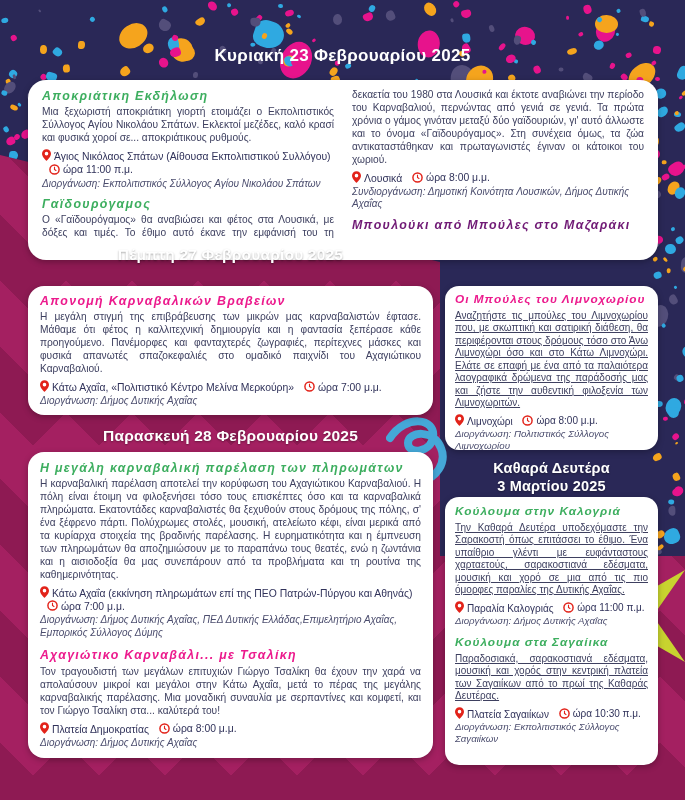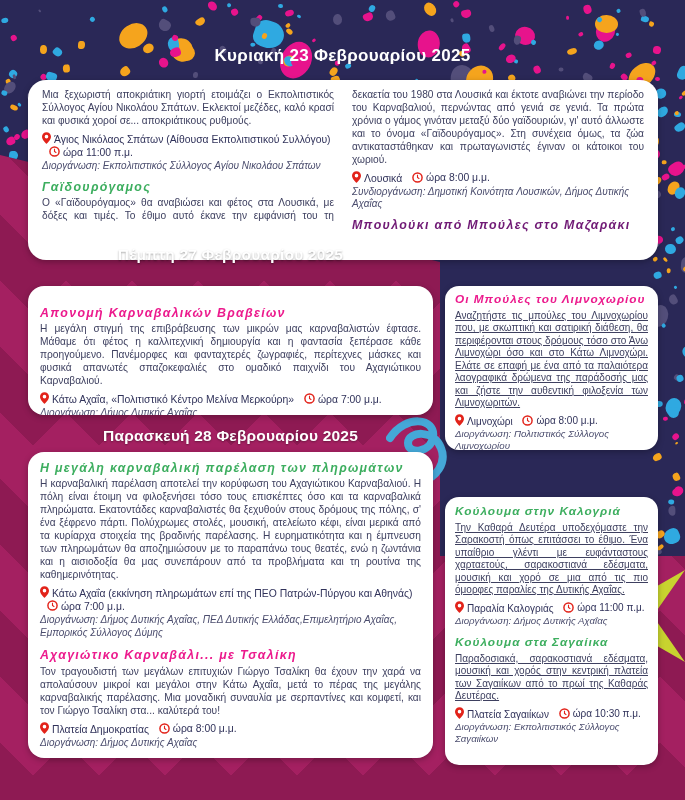--- a/index.html
+++ b/index.html
@@ -253,20 +253,21 @@
 
   <svg class="deco" style="left:597px; top:570px;" width="88" height="92" viewBox="0 0 88 92">
     <path d="M88 0 L8 46 L88 92 L56 46 Z" fill="#c8d32f"></path>
   </svg>
 
   <div id="title-main">Κυριακή 23 Φεβρουαρίου 2025</div>
 
   <div class="card" id="card-sun" style="left:28px; top:80px; width:630px; height:180px; padding:9px 14px;">
     <div class="two-col">
       <div class="ev">
+        <h3 class="ev-title t-green">Αποκριάτικη Εκδήλωση</h3>
         <p class="ev-body">Μια ξεχωριστή αποκριάτικη γιορτή ετοιμάζει ο Εκπολιτιστικός Σύλλογος Αγίου Νικολάου Σπάτων. Εκλεκτοί μεζέδες, καλό κρασί και φυσικά χοροί σε... αποκριάτικους ρυθμούς.</p>
         <p class="loc-line">
           <svg width="9" height="12" viewBox="0 0 10 13">
               <path d="M5 0C2.2 0 0 2.2 0 5c0 3.7 5 8 5 8s5-4.3 5-8C10 2.2 7.8 0 5 0zm0 7a2 2 0 110-4 2 2 0 010 4z" fill="#e2231a"></path>
             </svg><span>Άγιος Νικόλαος Σπάτων (Αίθουσα Εκπολιτιστικού Συλλόγου)</span>
           <span class="clock-wrap"><svg width="11" height="11" viewBox="0 0 12 12">
                 <circle cx="6" cy="6" r="5" fill="#fff" stroke="#e2231a" stroke-width="1.6"></circle>
                 <path d="M6 3v3l2 1.4" stroke="#e2231a" stroke-width="1.2" fill="none"></path>
               </svg><span>ώρα 11:00 π.μ.</span></span>
         </p>
@@ -288,21 +289,21 @@
       </div>
       <div class="ev">
         <h3 class="ev-title t-blue">Μπουλούκι από Μπούλες στο Μαζαράκι</h3>
 
       </div>
     </div>
   </div>
 
   <div class="date-header" style="left:28px; top:246px; width:405px;">Πέμπτη 27 Φεβρουαρίου 2025</div>
 
-  <div class="card" style="left:28px; top:286px; width:405px; height:129px; padding:20px 12px;">
+  <div class="card" style="left:28px; top:286px; width:405px; height:129px; padding:8px 12px;">
     <div class="ev">
       <h3 class="ev-title t-pink">Απονομή Καρναβαλικών Βραβείων</h3>
       <p class="ev-body">Η μεγάλη στιγμή της επιβράβευσης των μικρών μας καρναβαλιστών έφτασε. Μάθαμε ότι φέτος η καλλιτεχνική δημιουργία και η φαντασία ξεπέρασε κάθε προηγούμενο. Πανέμορφες και φανταχτερές ζωγραφιές, περίτεχνες μάσκες και φυσικά απανωτές σπαζοκεφαλιές στο ομαδικό παιχνίδι του Αχαγιώτικου Καρναβαλιού.</p>
       <p class="loc-line">
         <svg width="9" height="12" viewBox="0 0 10 13">
             <path d="M5 0C2.2 0 0 2.2 0 5c0 3.7 5 8 5 8s5-4.3 5-8C10 2.2 7.8 0 5 0zm0 7a2 2 0 110-4 2 2 0 010 4z" fill="#e2231a"></path>
           </svg><span>Κάτω Αχαΐα, «Πολιτιστικό Κέντρο Μελίνα Μερκούρη»</span>
         <span class="clock-wrap"><svg width="11" height="11" viewBox="0 0 12 12">
               <circle cx="6" cy="6" r="5" fill="#fff" stroke="#e2231a" stroke-width="1.6"></circle>
               <path d="M6 3v3l2 1.4" stroke="#e2231a" stroke-width="1.2" fill="none"></path>
@@ -355,20 +356,24 @@
           </svg><span>Πλατεία Δημοκρατίας</span>
         <span class="clock-wrap"><svg width="11" height="11" viewBox="0 0 12 12">
               <circle cx="6" cy="6" r="5" fill="#fff" stroke="#e2231a" stroke-width="1.6"></circle>
               <path d="M6 3v3l2 1.4" stroke="#e2231a" stroke-width="1.2" fill="none"></path>
             </svg><span>ώρα 8:00 μ.μ.</span></span>
       </p>
       <p class="org">Διοργάνωση: Δήμος Δυτικής Αχαΐας</p>
     </div>
   </div>
 
+  <div class="date-header" id="hdr-mon" style="left:445px; top:459px; width:213px;">
+    <div>Καθαρά Δευτέρα</div>
+    <div>3 Μαρτίου 2025</div>
+  </div>
 
   <div class="card small" style="left:445px; top:497px; width:213px; height:268px; padding:8px 10px; border-radius:14px;">
     <div class="ev" style="margin-bottom:9px;">
       <h3 class="ev-title t-green">Κούλουμα στην Καλογριά</h3>
       <p class="ev-body">Την Καθαρά Δευτέρα υποδεχόμαστε την Σαρακοστή όπως επιτάσσει το έθιμο. Ένα υπαίθριο γλέντι με ευφάνταστους χαρταετούς, σαρακοστιανά εδέσματα, μουσική και χορό σε μια από τις πιο όμορφες παραλίες της Δυτικής Αχαΐας.</p>
       <p class="loc-line">
         <svg width="9" height="12" viewBox="0 0 10 13">
             <path d="M5 0C2.2 0 0 2.2 0 5c0 3.7 5 8 5 8s5-4.3 5-8C10 2.2 7.8 0 5 0zm0 7a2 2 0 110-4 2 2 0 010 4z" fill="#e2231a"></path>
           </svg><span>Παραλία Καλογριάς</span>
         <span class="clock-wrap"><svg width="11" height="11" viewBox="0 0 12 12">

